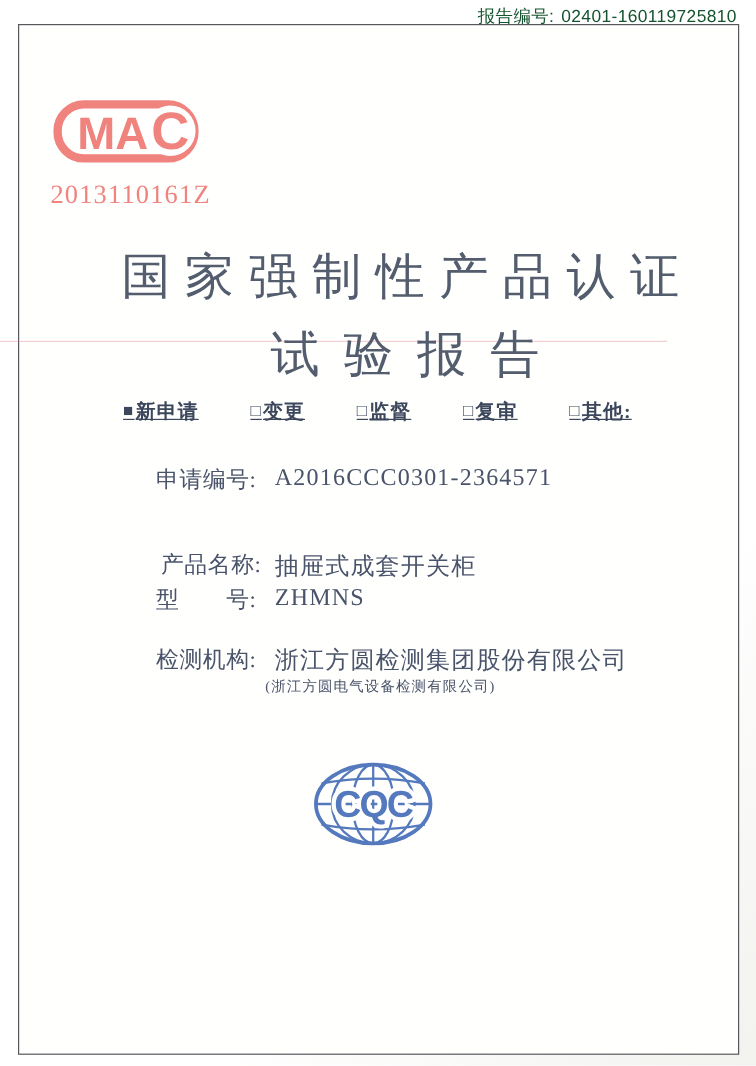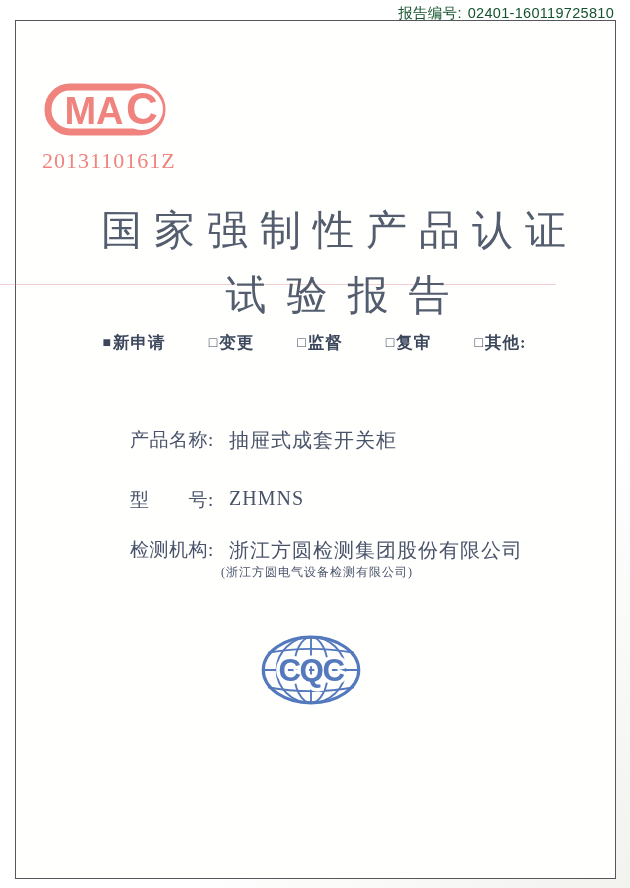--- a/index.html
+++ b/index.html
@@ -52,33 +52,33 @@
   .title{
     position:absolute;left:28px;width:599px;text-align:center;color:#535d6e;
   }
   .title-1{top:203px;font-size:41px;letter-spacing:12px;padding-left:12px;font-weight:500;}
   .title-2{top:268px;font-size:41px;letter-spacing:20px;padding-left:20px;font-weight:500;}
   
   .checkbox-row{
     position:absolute;left:15px;top:332px;width:599px;text-align:center;
     font-size:16.5px;font-weight:bold;color:#3c475c;letter-spacing:1px;
   }
-  .checkbox-row .cb{margin:0 19px;white-space:nowrap;}
+  .checkbox-row .cb{margin:0 19px;white-space:nowrap;text-decoration:underline;}
   .checkbox-row .box{font-size:14px;margin-right:1px;position:relative;top:-1px;}
   
   .field{position:absolute;left:130px;color:var(--ink);}
   .field .flabel{
     display:inline-block;width:92px;font-size:19px;letter-spacing:.5px;
     white-space:pre;vertical-align:top;
   }
   .field .fvalue{
     display:inline-block;margin-left:3px;font-size:20px;letter-spacing:1px;vertical-align:top;
   }
   .f-row1{top:387px;}
-  .f-row2{top:427px;}
+  .f-row2{top:458px;text-align:center;}
   .f-row3{top:487px;}
   .f-row4{top:537px;}
   .f-row4-line2{
     position:absolute;left:221px;top:564px;color:var(--ink);
     font-size:12px;letter-spacing:1px;
   }
   
   .cqc-block{position:absolute;left:260px;top:634px;width:102px;height:72px;}
   .cqc-stroke{stroke:var(--cqc-blue);}
   svg text{font-family:"Liberation Sans","DejaVu Sans",sans-serif;}
@@ -110,20 +110,24 @@
   <div class="title title-2">试验报告</div>
 
   <div class="checkbox-row">
     <span class="cb"><span class="box">■</span><span>新申请</span></span>
     <span class="cb"><span class="box">□</span><span>变更</span></span>
     <span class="cb"><span class="box">□</span><span>监督</span></span>
     <span class="cb"><span class="box">□</span><span>复审</span></span>
     <span class="cb"><span class="box">□</span><span>其他:</span></span>
   </div>
 
+  <div class="field f-row1">
+    <span class="flabel">申请编号:</span>
+    <span class="fvalue">A2016CCC0301-2364571</span>
+  </div>
   <div class="field f-row2">
     <span class="flabel">产品名称:</span>
     <span class="fvalue">抽屉式成套开关柜</span>
   </div>
   <div class="field f-row3">
     <span class="flabel">型　　号:</span>
     <span class="fvalue">ZHMNS</span>
   </div>
   <div class="field f-row4">
     <span class="flabel">检测机构:</span>

